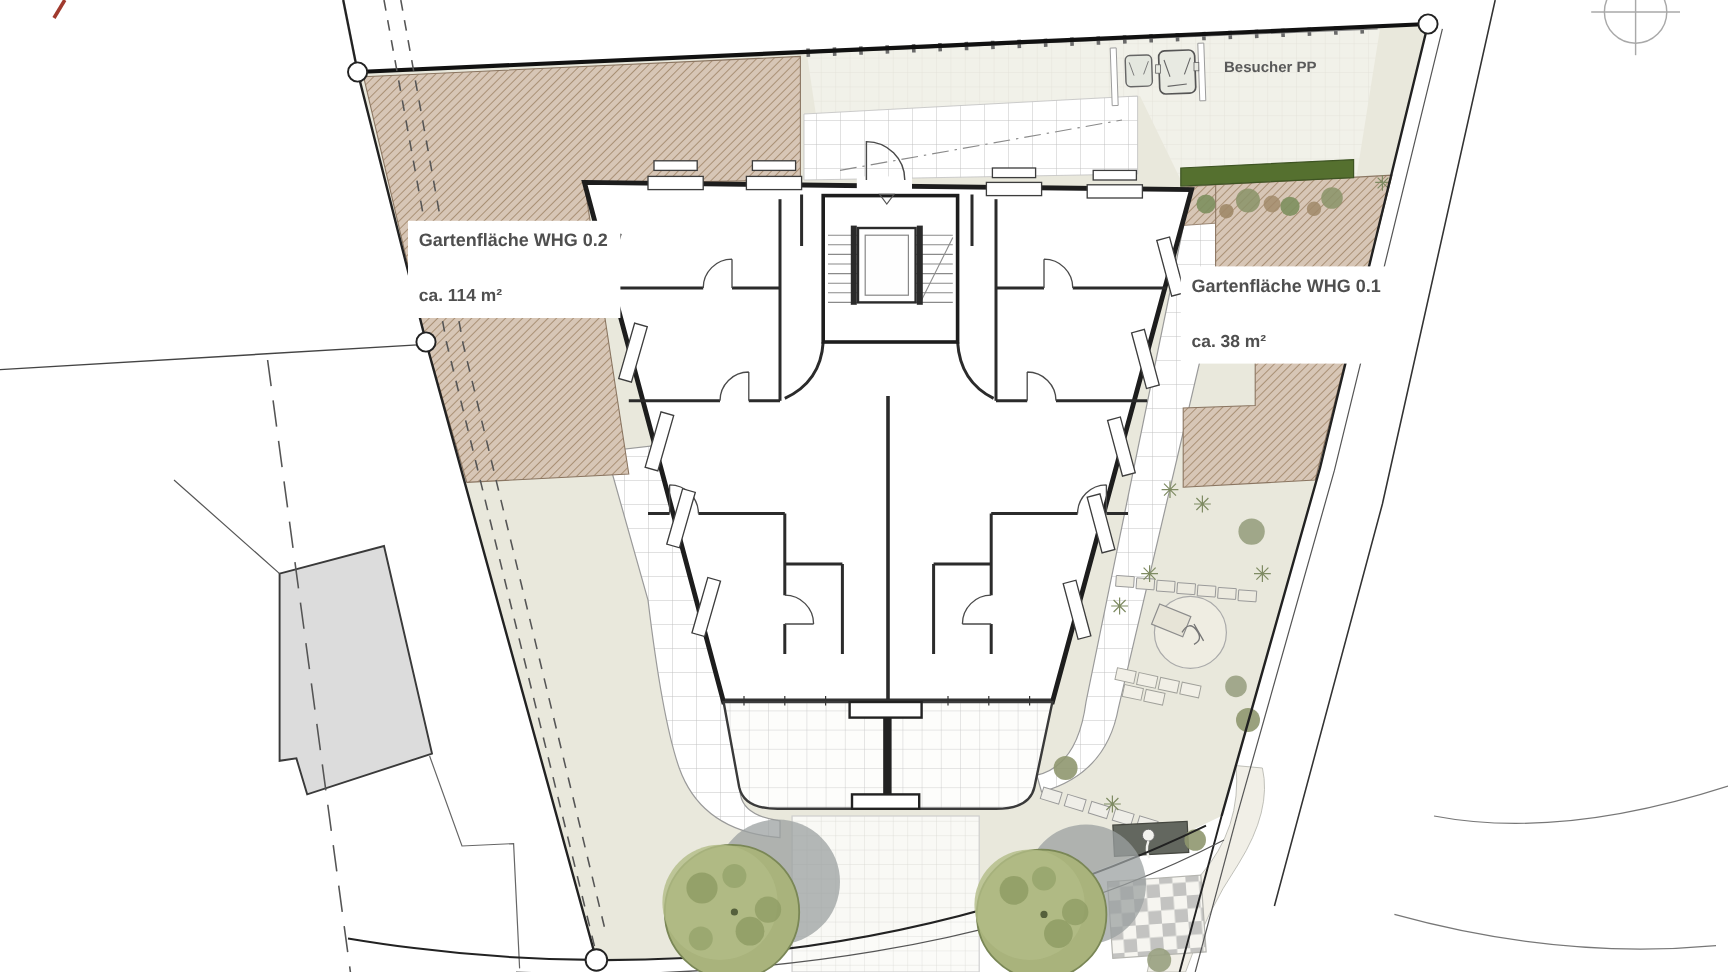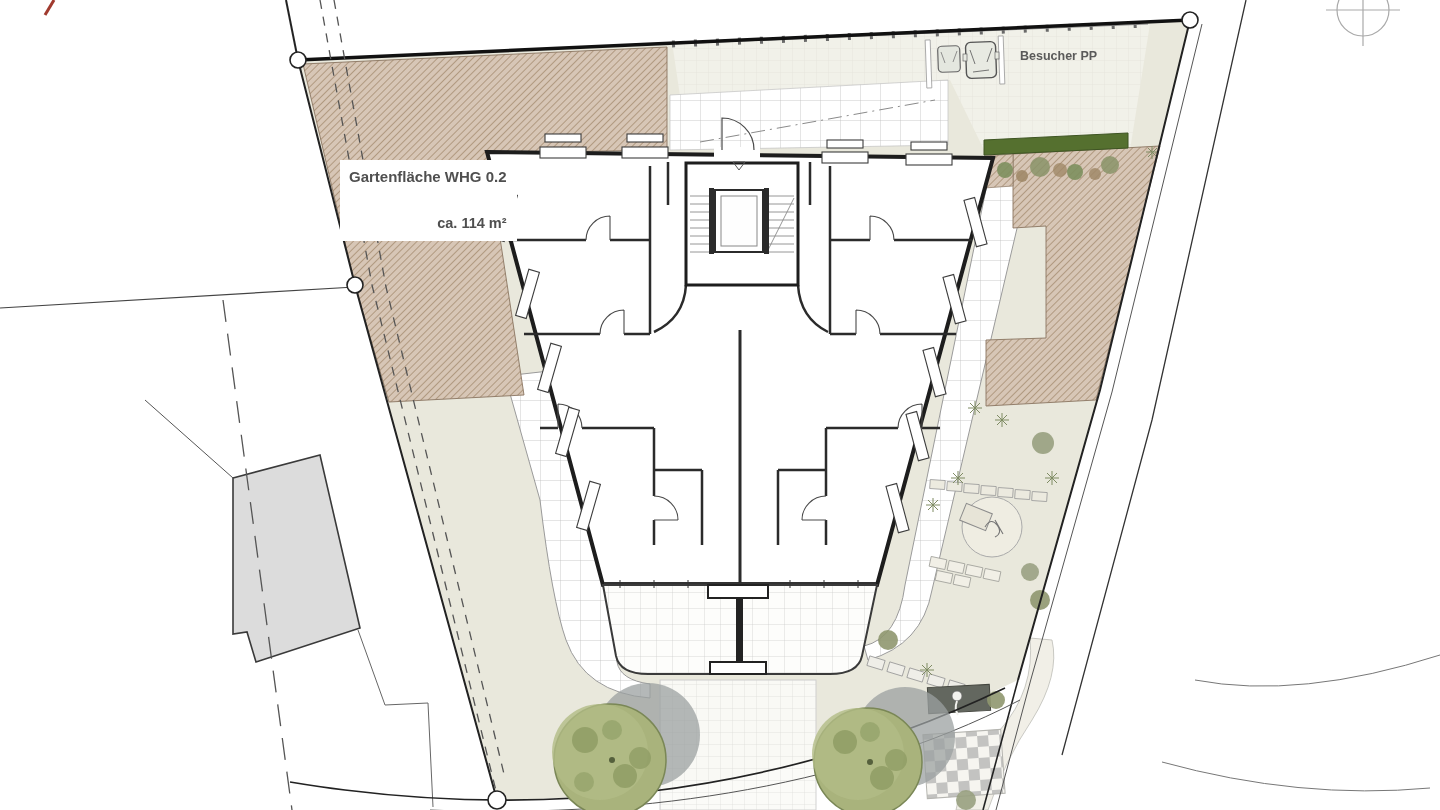--- a/index.html
+++ b/index.html
@@ -313,18 +313,22 @@
     <circle cx="868" cy="762" r="54" fill="#a9b37c" stroke="#7a8756" stroke-width="1.5"></circle>
     <circle cx="858" cy="754" r="46" fill="#b2bc86" opacity="0.8"></circle>
     <circle cx="845" cy="742" r="12" fill="#8d9b63" opacity="0.8"></circle>
     <circle cx="882" cy="778" r="12" fill="#8d9b63" opacity="0.8"></circle>
     <circle cx="870" cy="732" r="10" fill="#96a46c" opacity="0.85"></circle>
     <circle cx="896" cy="760" r="11" fill="#8d9b63" opacity="0.75"></circle>
     <circle cx="870" cy="762" r="3" fill="#55603c"></circle>
   </g>
 </svg>
 
-<div class="plan-label" style="left:340px;top:160px;text-align:right;">
+<div class="plan-label" style="left:340px;top:184px;">
   <div class="l1">Gartenfläche WHG 0.2</div>
   <div class="l2">ca. 114 m²</div>
 </div>
+<div class="plan-label" style="left:984px;top:222px;">
+  <div class="l1">Gartenfläche WHG 0.1</div>
+  <div class="l2">ca. 38 m²</div>
+</div>
 <div class="small-label" style="left:1020px;top:49px;">Besucher PP</div>
 </div>
 
 </body></html>

